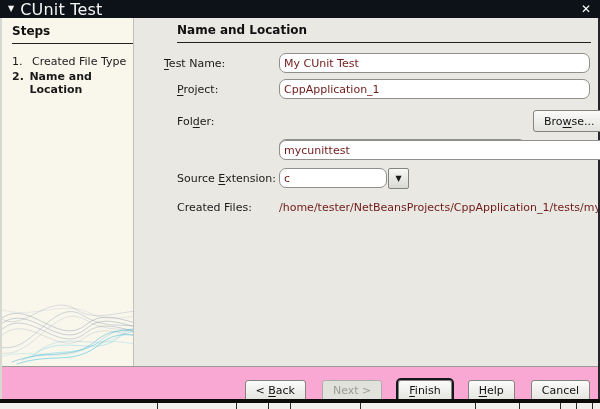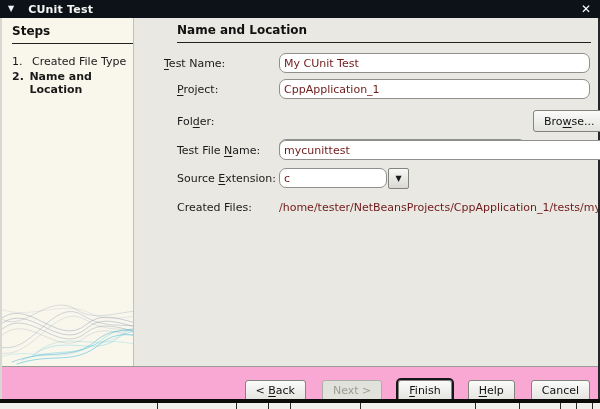--- a/index.html
+++ b/index.html
@@ -4,21 +4,21 @@
 <style>
   * { margin:0; padding:0; box-sizing:border-box; }
   html,body { width:600px; height:409px; overflow:hidden; background:#fff;
               font-family:"DejaVu Sans","Liberation Sans",sans-serif; }
   .stage { position:relative; width:600px; height:409px; }
 
   
   .titlebar { position:absolute; left:0; top:0; width:600px; height:18px;
               background:#0c1218; display:flex; align-items:center; }
   .title-arrow { color:#f2f2f2; font-size:8px; margin:0 6px 0 8px; line-height:1; }
-  .title-text { color:#f5f5f5; font-size:11px; font-weight:bold; letter-spacing:.2px;margin-left:8px; }
+  .title-text { color:#f5f5f5; font-size:16px; font-weight:normal; letter-spacing:.2px; }
   .close-btn { position:absolute; right:6px; top:1px; width:16px; height:16px;
                color:#fff; font-size:12px; font-weight:bold; text-align:center; line-height:16px; cursor:default; }
 
   
   .dialog { position:absolute; left:0; top:18px; width:600px; height:381px;
             background:#e9e8e2; border-left:2px solid #d8d8d2; border-right:2px solid #26262a; }
 
   .sidebar { position:absolute; left:0; top:0; width:132px; height:348px;
              background:#f9f7ec; border-right:1px solid #c2c2ba; overflow:hidden; }
   .steps-header { position:absolute; left:10px; top:6px; font-size:12px; font-weight:bold; color:#111; }
@@ -115,21 +115,20 @@
       <label class="f-label" style="left:1px; top:39px"><u>T</u>est Name:</label>
       <input class="tfield" style="left: 116px; top: 35px; width: 311px;" value="My CUnit Test">
 
       <label class="f-label" style="left:14px; top:65px"><u>P</u>roject:</label>
       <input class="tfield" style="left: 116px; top: 61px; width: 311px;" value="CppApplication_1">
 
       <label class="f-label" style="left:14px; top:97px">Fol<u>d</u>er:</label>
       <input class="tfield" style="left: 116px; top: 93px; width: 247px; margin-top: 28px;" value="tests">
       <button class="btn browse-btn">Bro<u>w</u>se...</button>
 
-      <label class="f-label" style="left:14px; top:126px">Test File <u>N</u>ame:</label>
       <input class="tfield" style="left: 116px; top: 122px; width: 344px;" value="mycunittest">
 
       <label class="f-label" style="left:14px; top:154px">Source <u>E</u>xtension:</label>
       <input class="tfield" style="left: 116px; top: 150px; width: 108px;" value="c">
       <div class="combo-arrow">▼</div>
 
       <label class="f-label" style="left:14px; top:183px">Created Files:</label>
       <div class="created-value">/home/tester/NetBeansProjects/CppApplication_1/tests/my</div>
     </div>
 

